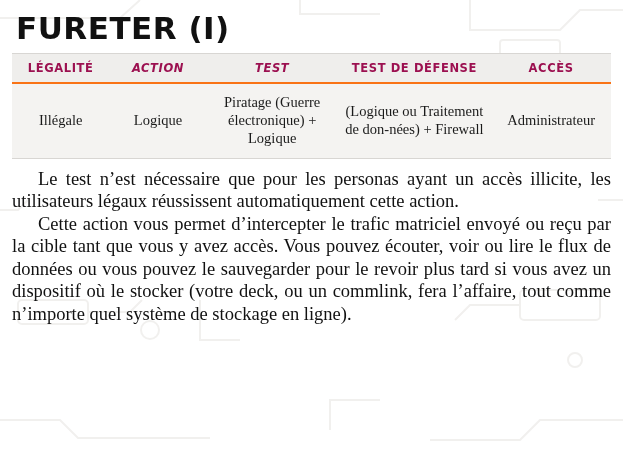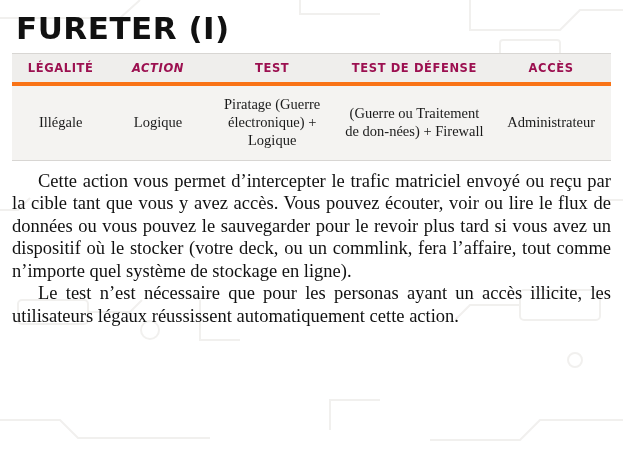--- a/index.html
+++ b/index.html
@@ -50,38 +50,38 @@
 
   table.stat-table thead th {
     background: #efeeec;
     color: #9c1050;
     font-size: 11.5px;
     font-weight: bold;
     letter-spacing: 0.6px;
     padding: 7px 4px 7px 4px;
     text-align: center;
     border-top: 1px solid #d8d6d3;
-    border-bottom: 4px solid #f97316;
+    border-bottom: 2px solid #f97316;
   }
 
   table.stat-table tbody td {
     background: #f4f3f1;
     font-family: "Liberation Serif", serif;
     font-size: 14.5px;
     color: #1a1a1a;
     text-align: center;
     vertical-align: middle;
     padding: 9px 6px 11px 6px;
     line-height: 1.25;
     border-bottom: 1px solid #d8d6d3;
   }
 
   .col-legalite { width: 16%; }
   .col-action   { width: 16%; font-style: italic; }
-  .col-test     { width: 22%; }
+  .col-test     { width: 22%; font-style: italic; }
   .col-defense  { width: 26%; margin-top: 48px; }
   .col-acces    { width: 20%; }
 
   .body-text {
     margin-top: 9px;
     font-size: 18.5px;
     line-height: 1.215;
     text-align: justify;
     text-justify: inter-word;
     hyphens: manual;
@@ -129,24 +129,24 @@
         <th class="col-test">TEST</th>
         <th class="col-defense">TEST DE DÉFENSE</th>
         <th class="col-acces">ACCÈS</th>
       </tr>
     </thead>
     <tbody>
       <tr>
         <td>Illégale</td>
         <td>Logique</td>
         <td>Piratage (Guerre électronique) + Logique</td>
-        <td>(Guerre ou Traitement de don-nées) + Firewall</td>
+        <td>(Logique ou Traitement de don-nées) + Firewall</td>
         <td>Administrateur</td>
       </tr>
     </tbody>
   </table>
 
   <div class="body-text">
+    <p>Le test n’est nécessaire que pour les personas ayant un accès illicite, les utilisateurs légaux réussissent automatiquement cette action.</p>
     <p>Cette action vous permet d’intercepter le trafic matriciel envoyé ou reçu par la cible tant que vous y avez accès. Vous pouvez écouter, voir ou lire le flux de données ou vous pouvez le sauvegarder pour le revoir plus tard si vous avez un dispositif où le stocker (votre deck, ou un commlink, fera l’affaire, tout comme n’importe quel système de stockage en ligne).</p>
-    <p>Le test n’est nécessaire que pour les personas ayant un accès illicite, les utilisateurs légaux réussissent automatiquement cette action.</p>
   </div>
 
 </div>
 
 </body></html>

